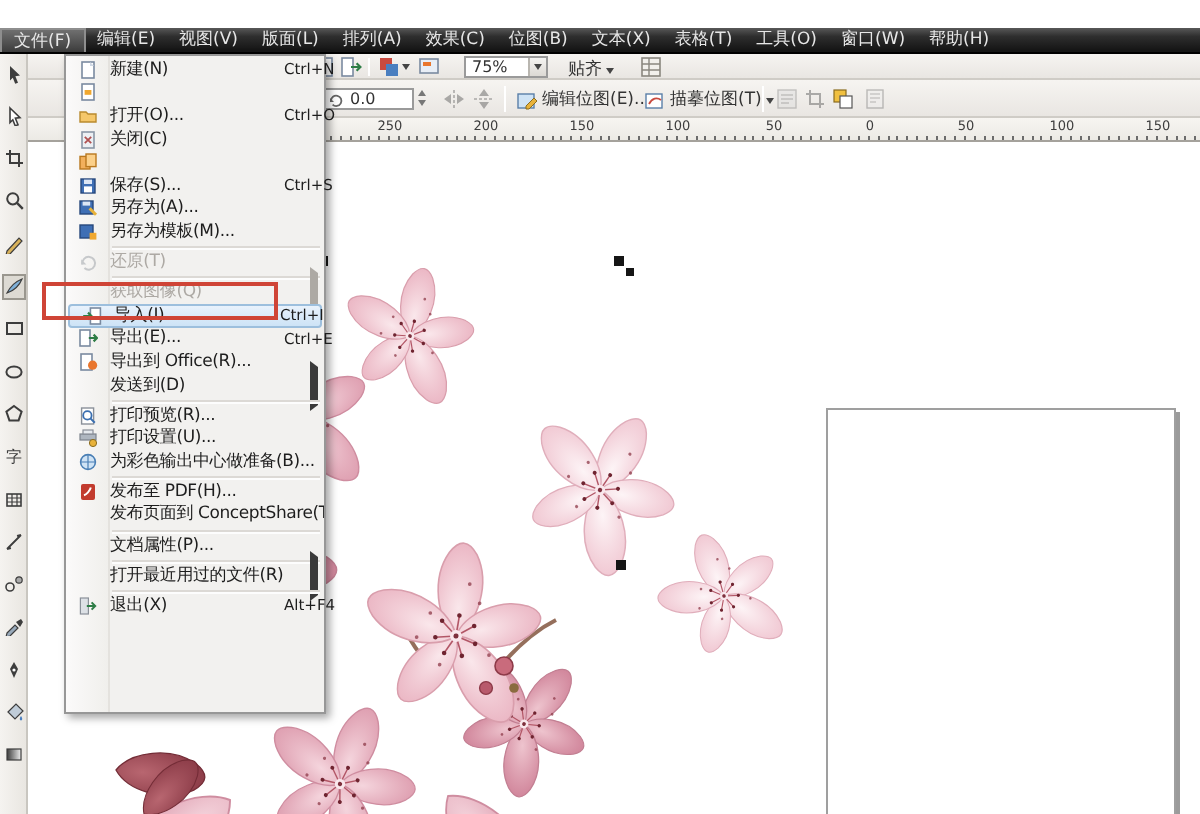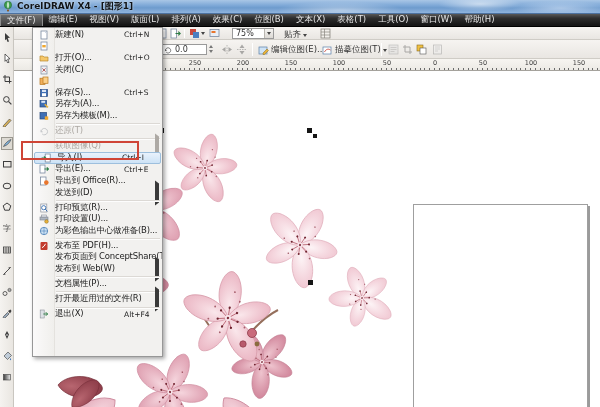--- a/index.html
+++ b/index.html
@@ -51,44 +51,36 @@
   #toolbox{position:absolute;left:0;top:27px;width:14px;height:380px;background:linear-gradient(90deg,#f5f3f0,#e9e6e1);border-right:1px solid #c9c6c0;z-index:5}
   .tool-btn{position:absolute;left:1px;width:12px;height:13px;display:flex;align-items:center;justify-content:center;color:#4a4a4a}
   .tool-btn.active{border:1px solid #9a978f;background:#dddad3}
   
   #file-menu{position:absolute;left:32px;top:27px;width:131px;height:330px;background:#f2f1ef;
      border:1px solid #979797;box-shadow:2px 2px 4px rgba(0,0,0,.35);z-index:50;padding-top:1px}
   #file-menu:before{content:"";position:absolute;left:0;top:0;bottom:0;width:21px;background:linear-gradient(90deg,#fbfafa,#f0efec);border-right:1px solid #e4e2de}
   .menu-row{position:relative;height:11.6px;display:flex;align-items:center;padding-left:2px}
   .mi-icon{width:17px;height:10px;flex:none;display:flex;align-items:center;justify-content:center}
   .mi-label{flex:1;font-size:8.5px;color:#1d1d1d;white-space:nowrap;overflow:hidden;margin-left:3px;letter-spacing:-.2px}
-  .mi-short{flex:none;width:38px;font-size:7.5px;color:#1d1d1d;white-space:nowrap}
+  .mi-short{flex:none;width:20px;font-size:7.5px;color:#1d1d1d;white-space:nowrap}
   .mi-arrow{position:absolute;right:3px;top:50%;transform:translateY(-50%)}
   .menu-row.disabled .mi-label,.menu-row.disabled .mi-short{color:#ada9a4}
   .menu-row.disabled .mi-icon{opacity:.45}
   .menu-row.disabled .tri-r{border-left-color:#ada9a4}
   .menu-row.hl{background:linear-gradient(180deg,#e9f2fc,#cde3f6);border:1px solid #9dbfdd;border-radius:2px;margin:0 1px}
   .menu-sep{height:3.5px;position:relative;margin-left:23px}
   .menu-sep:before{content:"";position:absolute;left:0;right:2px;top:1.5px;height:1px;background:#dcd9d5;box-shadow:0 1px 0 #fdfdfd}
   
   #red-box{position:absolute;left:21px;top:141px;width:118px;height:19px;border:2px solid #cf4436;z-index:60;background:transparent}
 </style>
 </head>
 <body>
 
 <div id="app">
 
-  <div id="titlebar">
-    <svg class="app-icon" viewBox="0 0 10 11">
-      <ellipse cx="5" cy="4" rx="3.6" ry="3.8" fill="#3f9e4d" stroke="#1d5d27" stroke-width=".5"></ellipse>
-      <path d="M5 .3C3.4 2 3.4 6 5 7.8 6.6 6 6.6 2 5 .3z" fill="#bfe3c4"></path>
-      <rect x="4" y="8.6" width="2" height="1.8" fill="#8a5a2a"></rect>
-    </svg>
-    <span id="title-text">CorelDRAW X4 - [图形1]</span>
-  </div>
 
   <div id="menubar">
       <span class="mb-item active">文件(F)</span>
       <span class="mb-item">编辑(E)</span>
       <span class="mb-item">视图(V)</span>
       <span class="mb-item">版面(L)</span>
       <span class="mb-item">排列(A)</span>
       <span class="mb-item">效果(C)</span>
       <span class="mb-item">位图(B)</span>
       <span class="mb-item">文本(X)</span>
@@ -930,25 +922,20 @@
             <rect x="1.5" y="1" width="7" height="8" rx="1" fill="#c23b2e"></rect>
             <path d="M3 6.6c1.2-.4 3-2.1 3.4-3.8" stroke="#fff" stroke-width="1" fill="none"></path>
           </svg>
         </span>
         <span class="mi-label">发布至 PDF(H)...</span>
       </div>
       <div class="menu-row">
         <span class="mi-icon"></span>
         <span class="mi-label">发布页面到 ConceptShare(T)...</span>
       </div>
-      <div class="menu-row">
-        <span class="mi-icon"></span>
-        <span class="mi-label">发布到 Web(W)</span>
-        <span class="mi-arrow"><span class="tri-r"></span></span>
-      </div>
       <div class="menu-sep"></div>
       <div class="menu-row">
         <span class="mi-icon"></span>
         <span class="mi-label">文档属性(P)...</span>
       </div>
       <div class="menu-sep"></div>
       <div class="menu-row">
         <span class="mi-icon"></span>
         <span class="mi-label">打开最近用过的文件(R)</span>
         <span class="mi-arrow"><span class="tri-r"></span></span>

